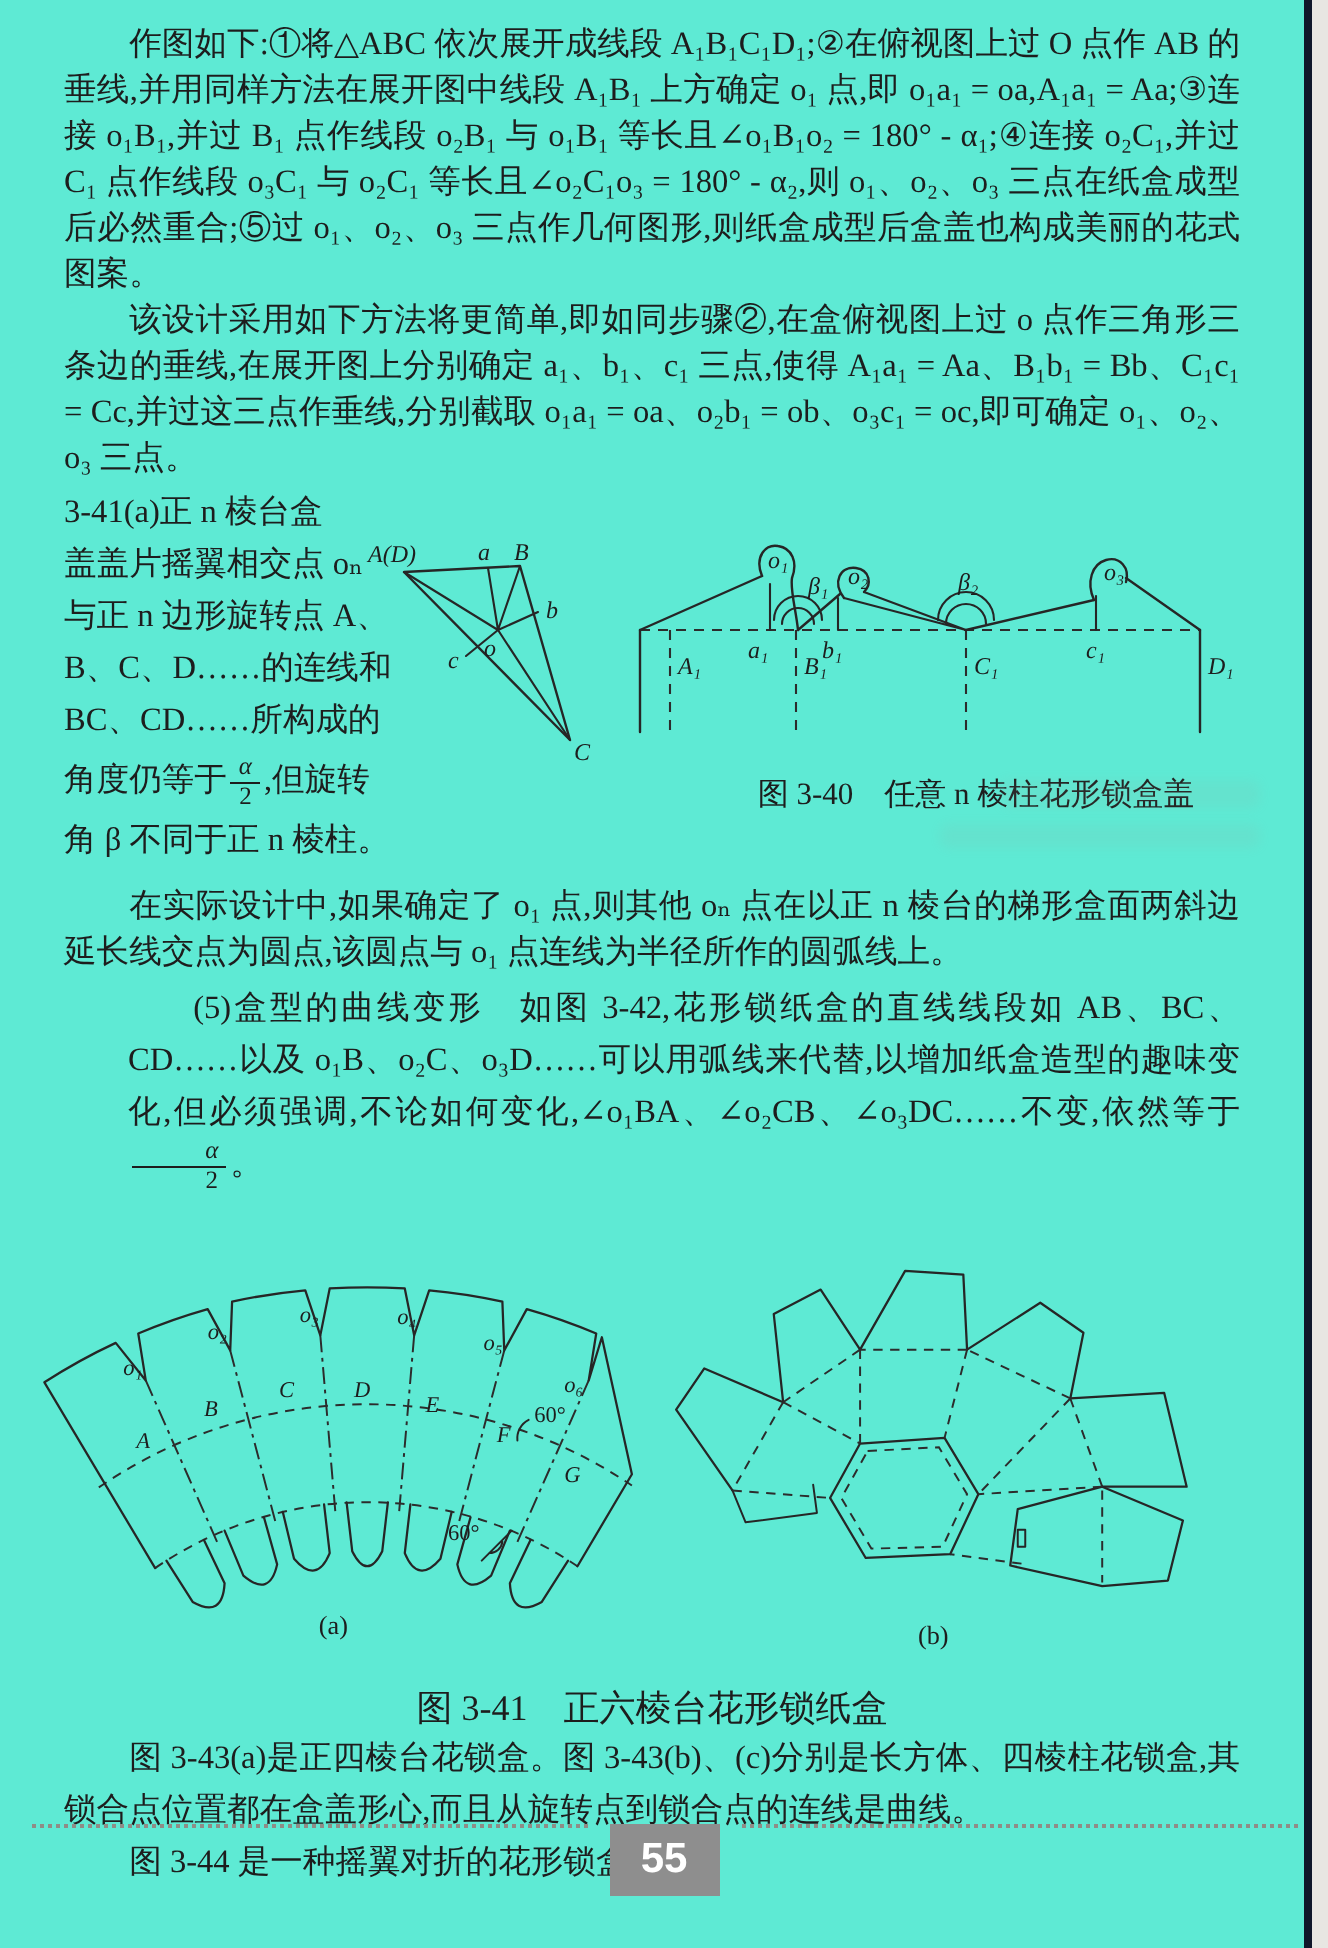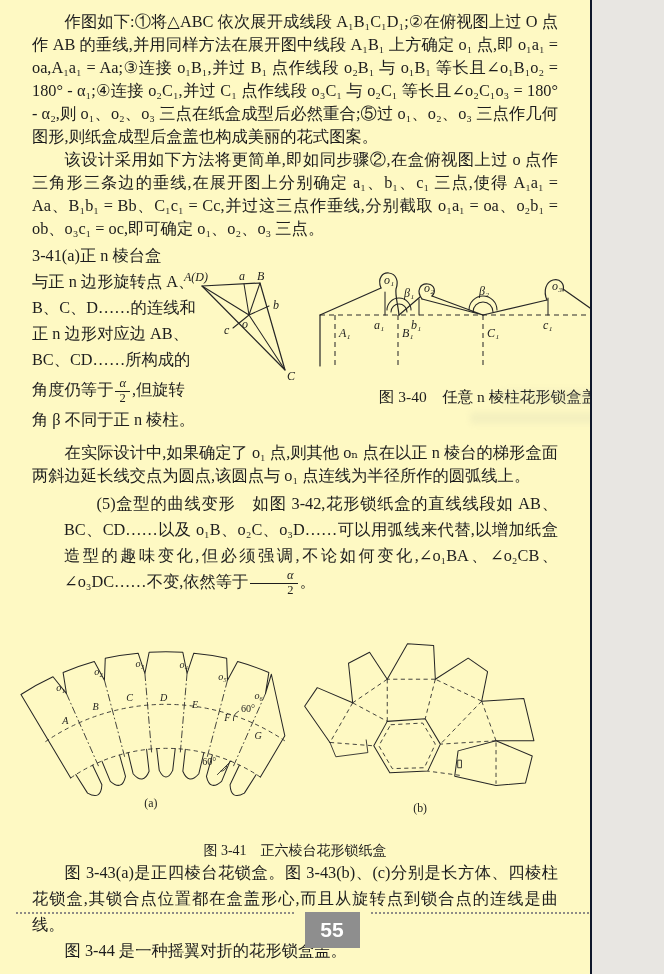--- a/index.html
+++ b/index.html
@@ -1,34 +1,34 @@
 <!DOCTYPE html>
 <html><head>
 <meta charset="utf-8">
 <style>
   html,body{margin:0;padding:0;}
   body{width:664px;height:974px;background:#e8e6e2;font-family:"Liberation Serif","DejaVu Serif",serif;}
-  .page{position:relative;width:592px;height:974px;background:#fef9c3;color:#1d1d1d;
-        overflow:hidden;border-right:2px solid #0f172a;box-sizing:border-box;}
+  .page{position:relative;width:656px;height:974px;background:#5eead4;color:#1d1d1d;
+        overflow:hidden;border-right:4px solid #0f172a;box-sizing:border-box;}
   .content{padding:10px 32px 0 32px;}
   p.bt{font-size:16.3px;line-height:23px;text-align:justify;margin:0;text-indent:2em;}
   p.bt.wide{line-height:26px;}
   .section-row{display:flex;margin-top:3px;}
   .left-col{width:150px;flex:none;font-size:16.3px;line-height:26px;}
   .left-col .lline{white-space:nowrap;}
   .left-col .indent{text-indent:2em;}
   .frac{display:inline-flex;flex-direction:column;text-align:center;vertical-align:middle;
         font-size:12.5px;line-height:1.1;font-style:italic;margin:0 2px;}
   .frac .fnum{border-bottom:1.2px solid #1d1d1d;padding:0 4px;}
   .frac .fden{padding:0 4px;font-style:normal;}
   .mid-fig{width:130px;flex:none;margin-top:28px;text-align:right;}
   .right-fig{flex:1;text-align:center;margin-top:28px;}
   .caption{font-size:15.5px;margin-top:16px;text-align:center;}
   .fig41-row{display:flex;margin-left:-22px;margin-top:4px;align-items:flex-start;}
-  .fig41-caption{font-size:14px;text-align:center;margin-top:2px;}
+  .fig41-caption{font-size:18px;text-align:center;margin-top:2px;}
   .p5block{margin-top:6px;}
   svg{display:block;}
   svg .ln{stroke:#262626;stroke-width:1.2;fill:none;stroke-linecap:round;stroke-linejoin:round;}
   svg .thin{stroke-width:1.05;}
   svg .dash{stroke:#2c2c2c;stroke-width:1.05;fill:none;stroke-dasharray:5 4;}
   svg .dashdot{stroke:#2c2c2c;stroke-width:1.05;fill:none;stroke-dasharray:9 3 2 3;}
   svg text.lbl{font-family:"Liberation Serif","DejaVu Serif",serif;font-style:italic;
                font-size:12px;fill:#1d1d1d;stroke:none;}
   svg text.sub{font-style:normal;font-size:14px;}
   .footer{position:absolute;left:0;top:912px;width:664px;display:flex;justify-content:center;}
@@ -44,23 +44,23 @@
 <div class="page">
   <div class="content">
 
     <p class="bt">作图如下:①将△ABC 依次展开成线段 A₁B₁C₁D₁;②在俯视图上过 O 点作 AB 的垂线,并用同样方法在展开图中线段 A₁B₁ 上方确定 o₁ 点,即 o₁a₁ = oa,A₁a₁ = Aa;③连接 o₁B₁,并过 B₁ 点作线段 o₂B₁ 与 o₁B₁ 等长且∠o₁B₁o₂ = 180° - α₁;④连接 o₂C₁,并过 C₁ 点作线段 o₃C₁ 与 o₂C₁ 等长且∠o₂C₁o₃ = 180° - α₂,则 o₁、o₂、o₃ 三点在纸盒成型后必然重合;⑤过 o₁、o₂、o₃ 三点作几何图形,则纸盒成型后盒盖也构成美丽的花式图案。</p>
 
     <p class="bt">该设计采用如下方法将更简单,即如同步骤②,在盒俯视图上过 o 点作三角形三条边的垂线,在展开图上分别确定 a₁、b₁、c₁ 三点,使得 A₁a₁ = Aa、B₁b₁ = Bb、C₁c₁ = Cc,并过这三点作垂线,分别截取 o₁a₁ = oa、o₂b₁ = ob、o₃c₁ = oc,即可确定 o₁、o₂、o₃ 三点。</p>
 
     <div class="section-row">
       <div class="left-col">
         <div class="lline">3-41(a)正 n 棱台盒</div>
+        <div class="lline">盖盖片摇翼相交点 oₙ</div>
         <div class="lline">与正 n 边形旋转点 A、</div>
         <div class="lline">B、C、D……的连线和</div>
-        <div class="lline">正 n 边形对应边 AB、</div>
         <div class="lline">BC、CD……所构成的</div>
         <div class="lline" style="line-height:34px;">
           <span>角度仍等于</span><span class="frac">
               <span class="fnum">α</span>
               <span class="fden">2</span>
             </span><span>,但旋转</span>
         </div>
         <div class="lline">角 β 不同于正 n 棱柱。</div>
       </div>
 

